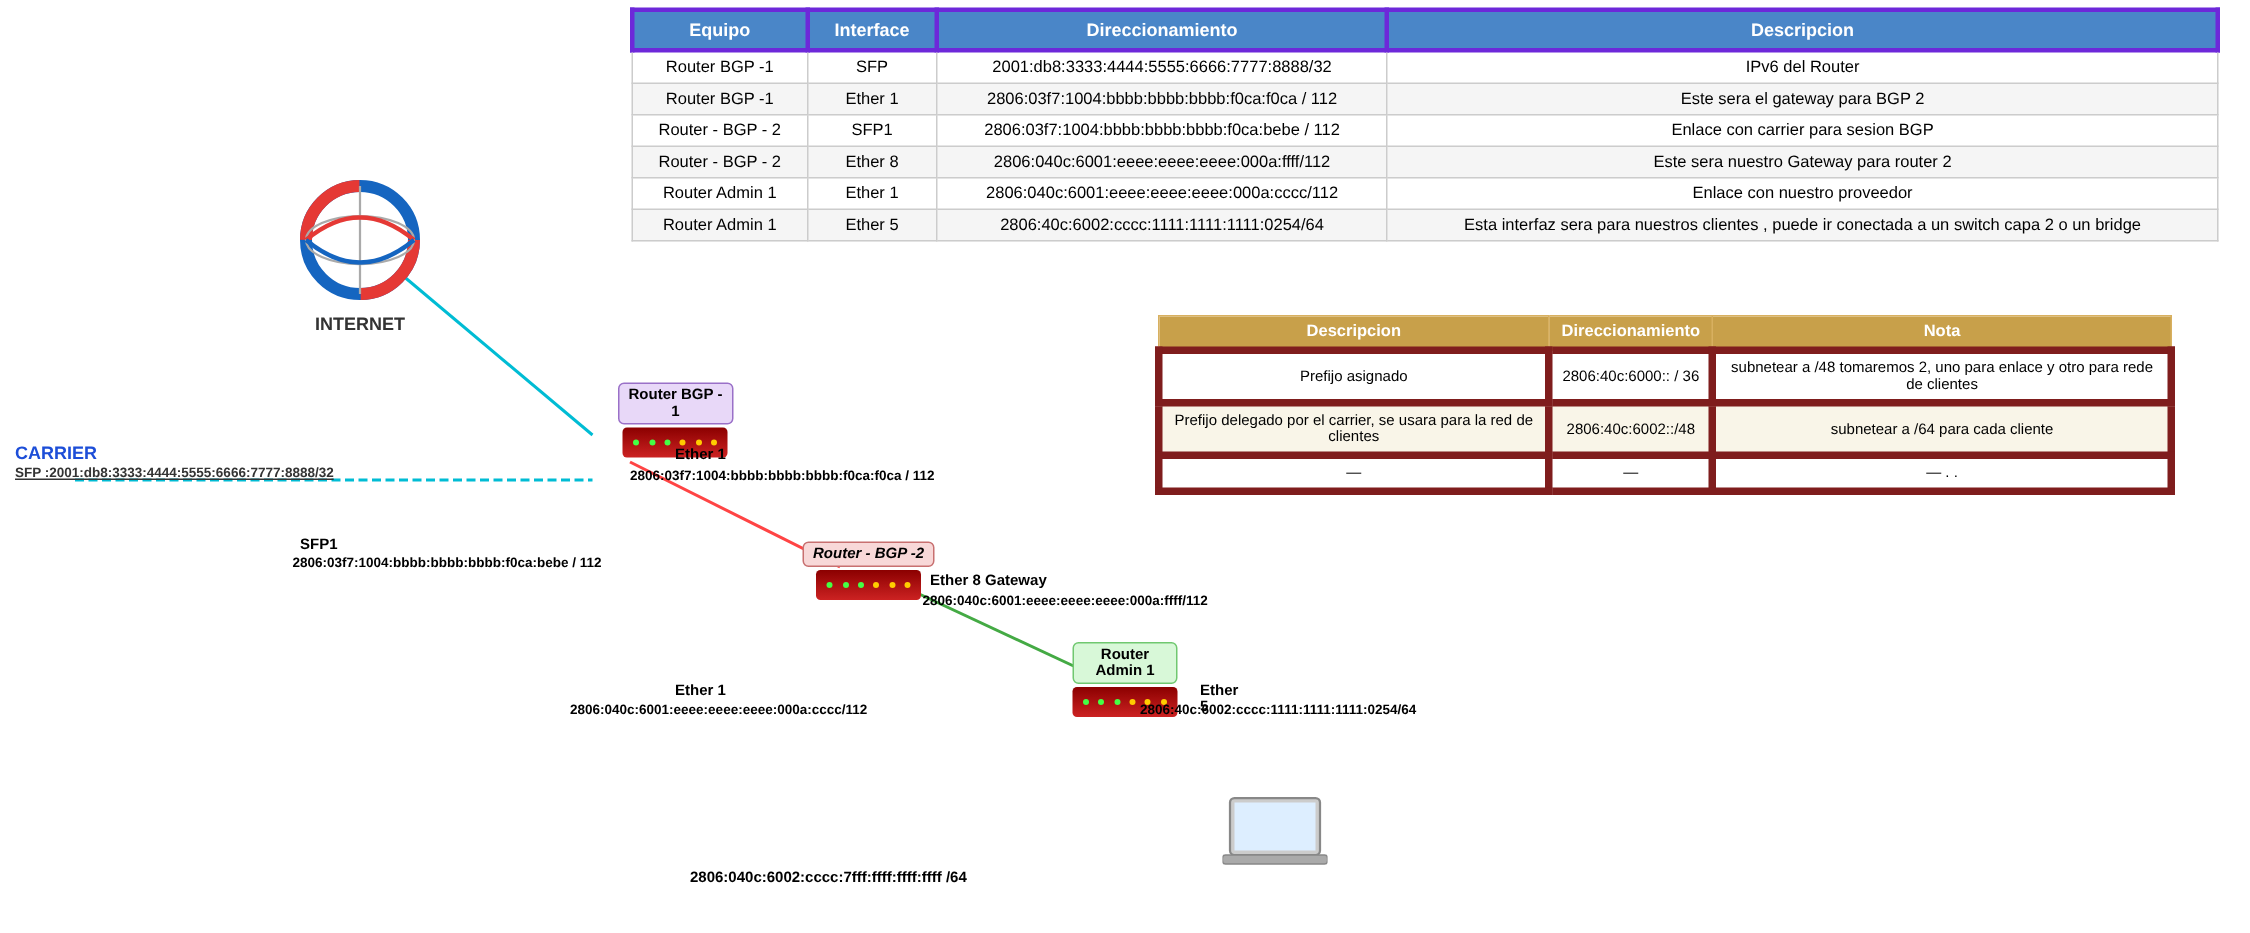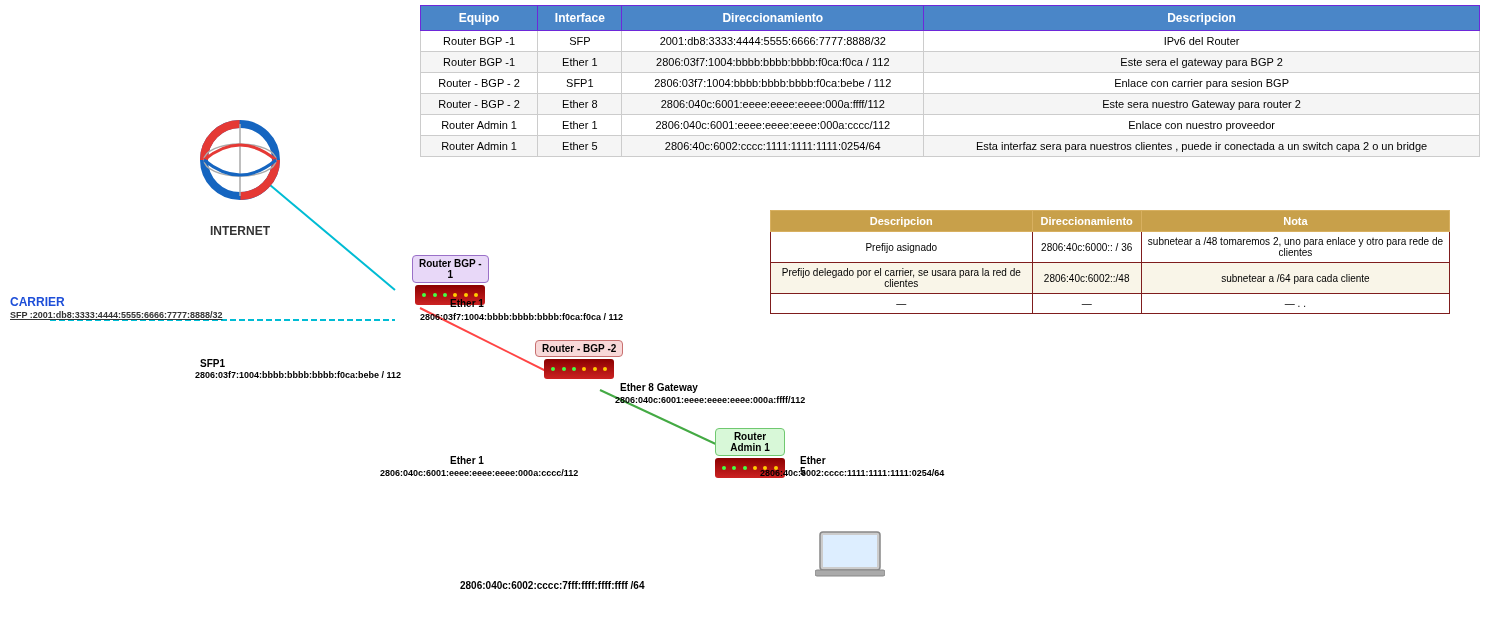--- a/index.html
+++ b/index.html
@@ -18,21 +18,21 @@
       top: 5px;
       left: 420px;
       border-collapse: collapse;
       width: 1060px;
     }
     .main-table th {
       background: #4a86c8;
       color: #fff;
       font-size: 12px;
       padding: 5px 10px;
-      border: 1px solid #6d28d9;
+      border: 3px solid #6d28d9;
       text-align: center;
     }
     .main-table td {
       border: 1px solid #ccc;
       font-size: 11px;
       padding: 4px 8px;
       text-align: center;
       background: #fff;
     }
     .main-table tr:nth-child(even) td { background: #f5f5f5; }
@@ -47,21 +47,21 @@
     }
     .sec-table th {
       background: #c8a04a;
       color: #fff;
       font-size: 11px;
       padding: 4px 8px;
       border: 1px solid #d8b060;
       text-align: center;
     }
     .sec-table td {
-      border: 1px solid #7f1d1d;
+      border: 5px solid #7f1d1d;
       font-size: 10px;
       padding: 4px 6px;
       text-align: center;
       background: #fff;
     }
     .sec-table tr:nth-child(even) td { background: #f9f5e8; }
 
     
     .diagram {
       position: absolute;
@@ -81,21 +81,21 @@
     }
     .cloud-shape {
       width: 120px;
       height: 80px;
       margin: 0 auto;
     }
     .internet-label {
       font-size: 12px;
       font-weight: bold;
       color: #333;
-      margin-top: 20px;
+      margin-top: 4px;
     }
 
     
     .router-box {
       position: absolute;
       display: flex;
       flex-direction: column;
       align-items: center;
     }
     .router-label-box {
@@ -256,21 +256,21 @@
         <div class="dot green"></div>
       <div class="dot"></div>
         <div class="dot"></div>
         <div class="dot"></div>
     </div>
   </div>
 
   <div style="position:absolute; top:298px; left:450px; font-size:10px; font-weight:bold;">Ether 1</div>
   <div style="position:absolute; top:312px; left:420px; font-size:9px; font-weight:bold;">2806:03f7:1004:bbbb:bbbb:bbbb:f0ca:f0ca / 112</div>
 
-  <div class="router-box" style="top:340px; left:535px;">
+  <div class="router-box" style="top:361px; left:535px;font-style:italic;">
     <div class="router-label-box bgp2">Router - BGP -2</div>
     <div class="router-icon">
       <div class="dot green"></div>
         <div class="dot green"></div>
         <div class="dot green"></div>
       <div class="dot"></div>
         <div class="dot"></div>
         <div class="dot"></div>
     </div>
   </div>

